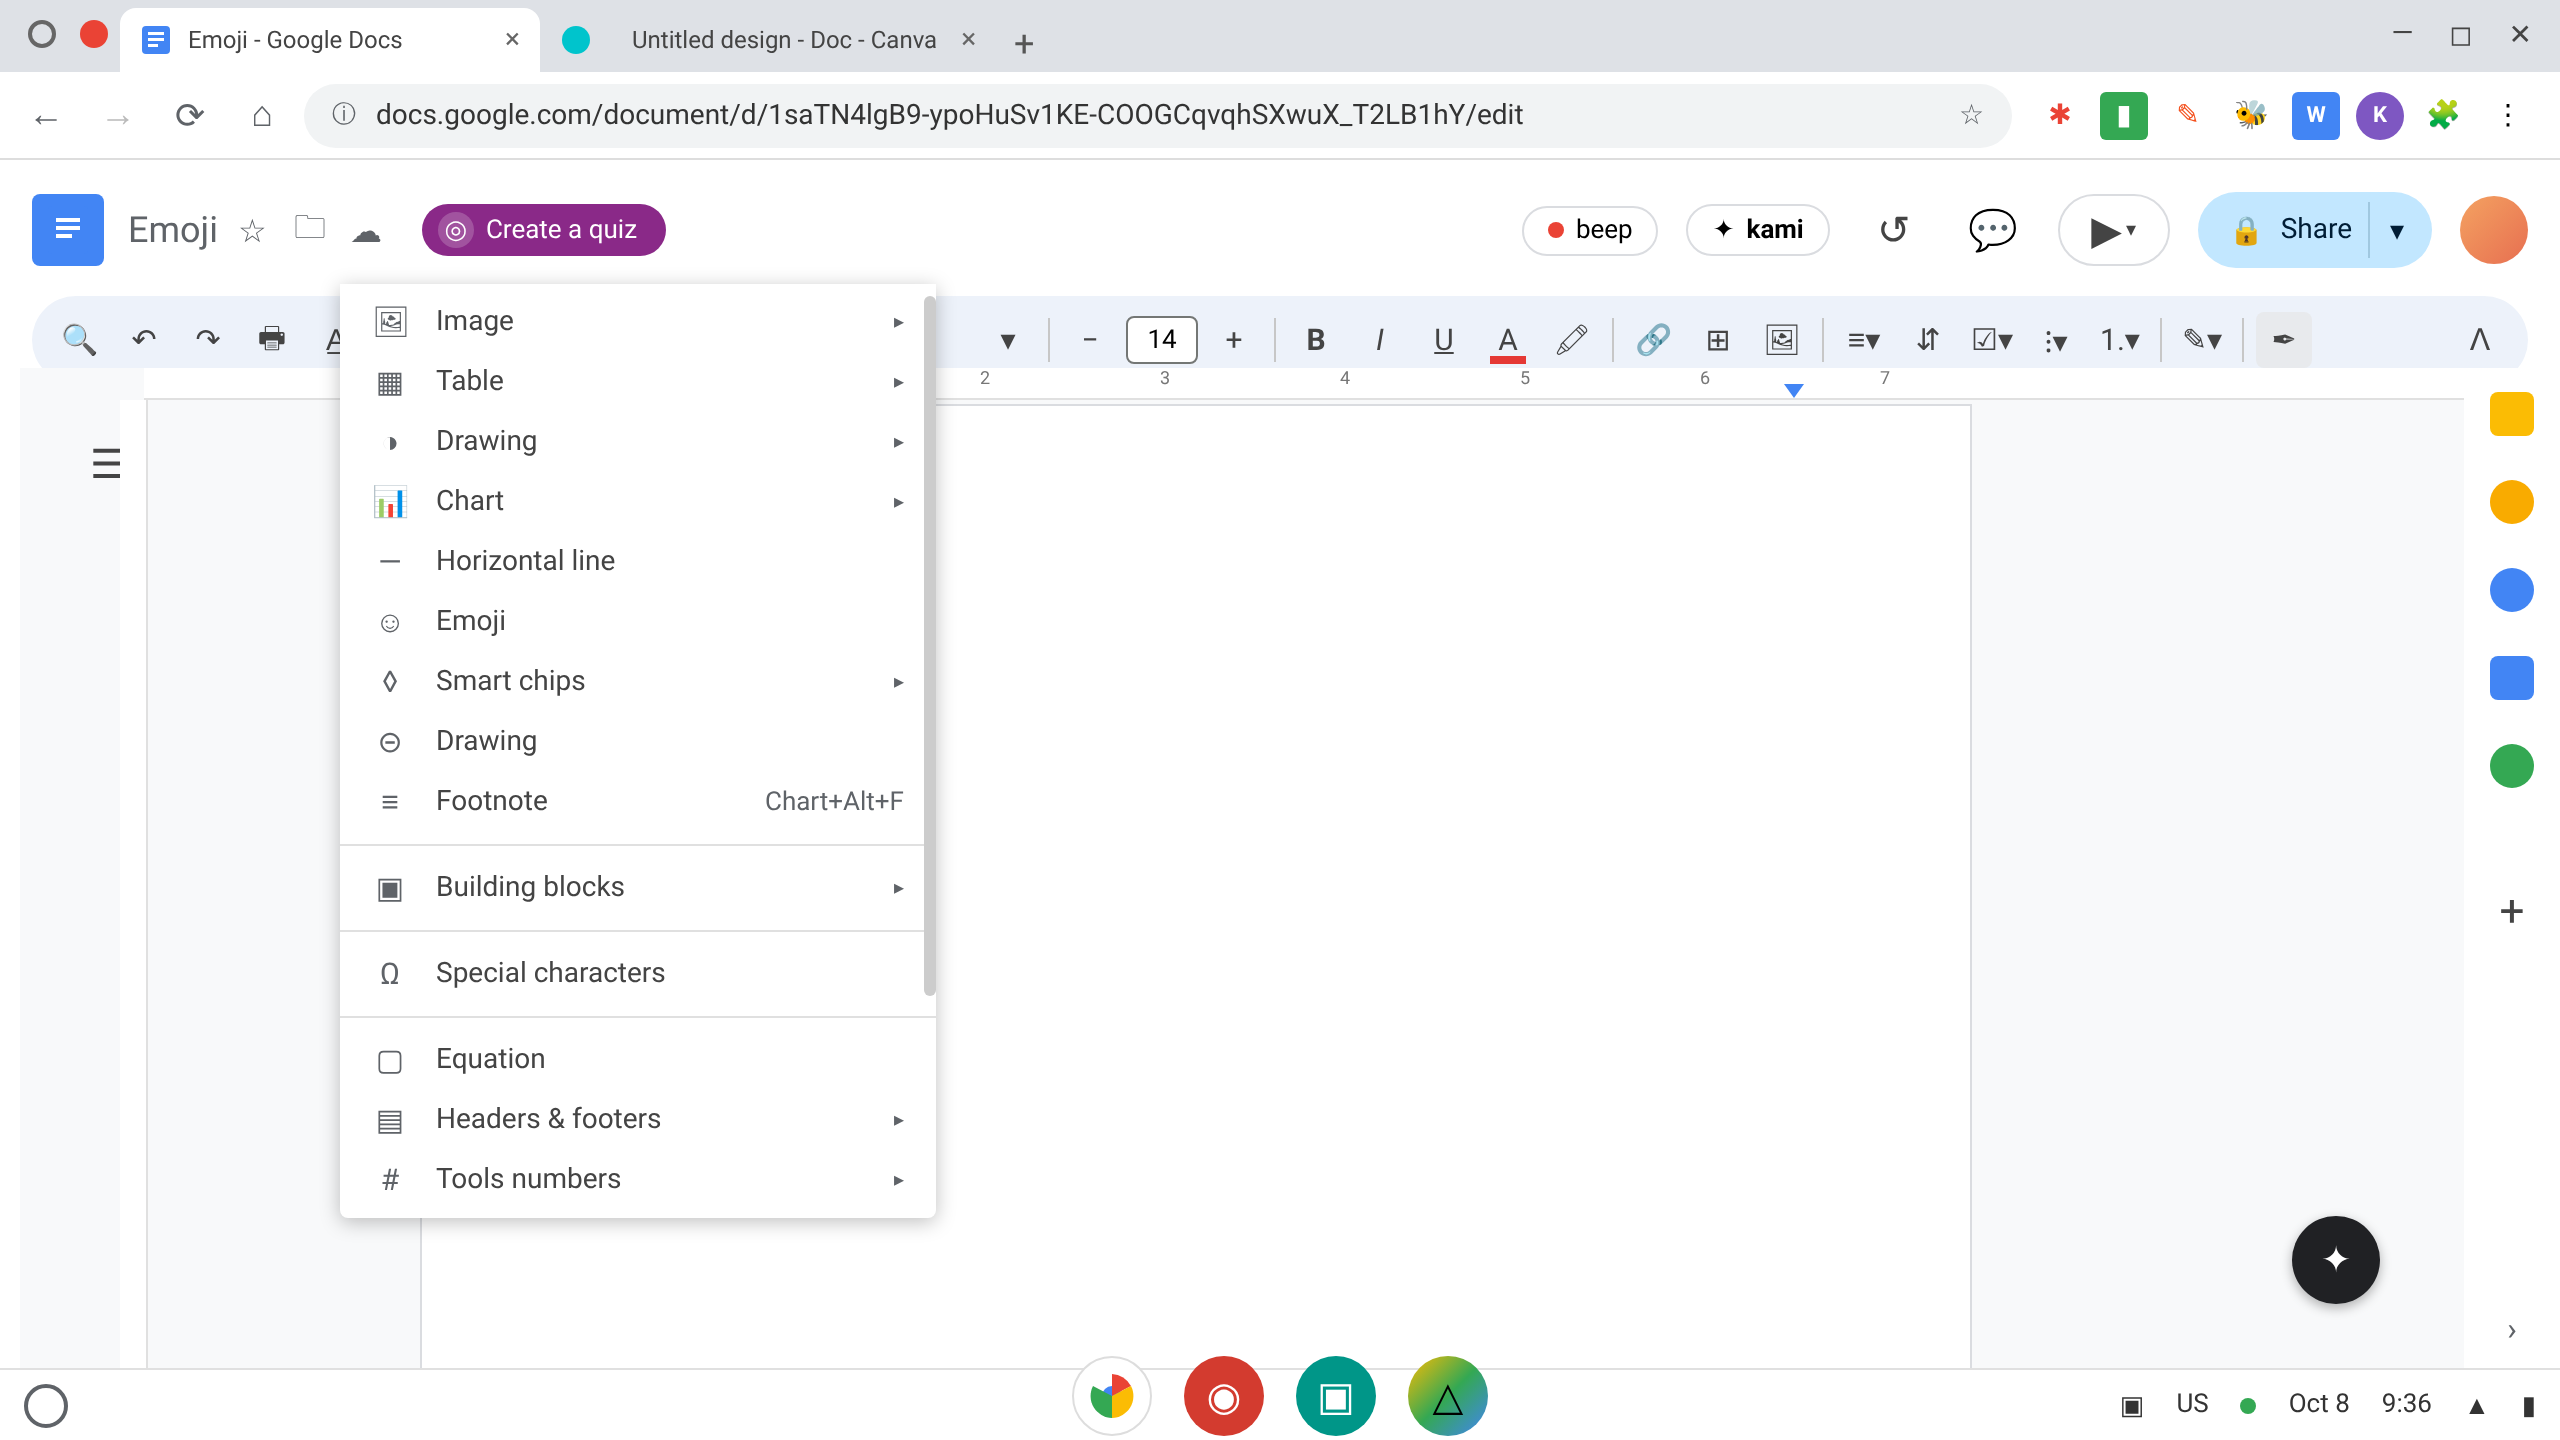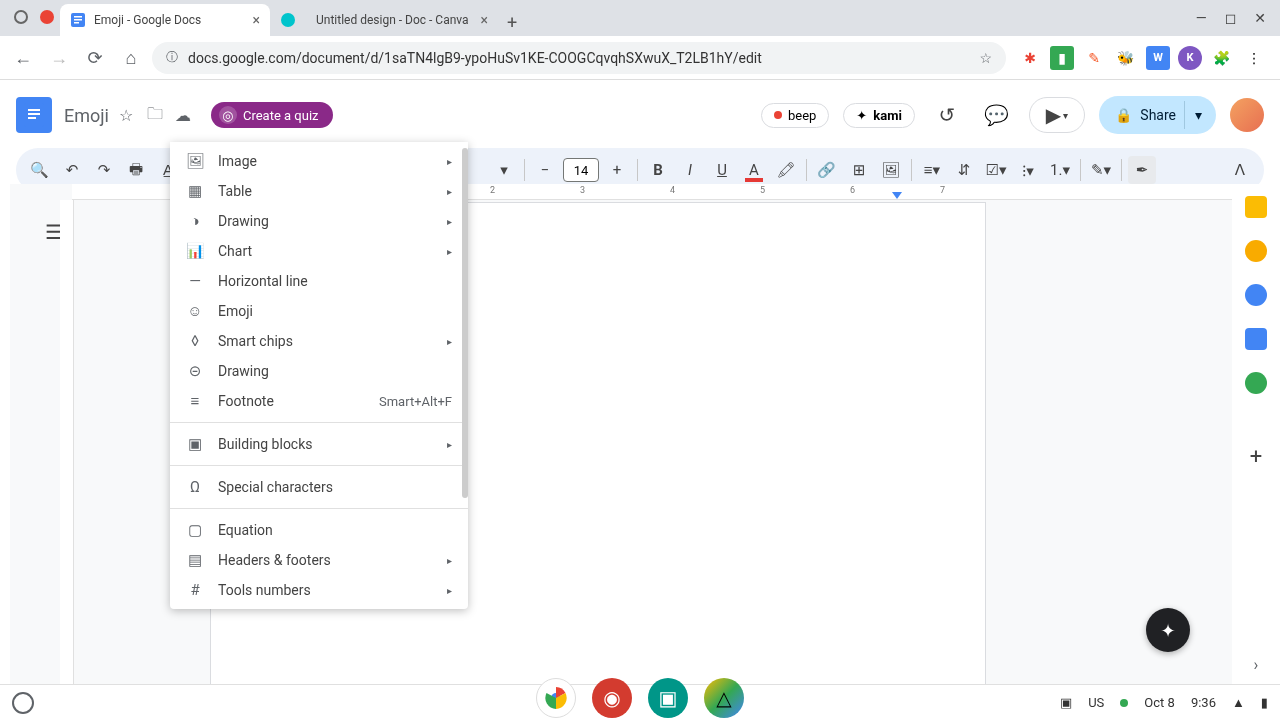--- a/index.html
+++ b/index.html
@@ -285,21 +285,21 @@
       <span>Smart chips</span>
       <span class="dd-arrow">▸</span>
     </div>
   <div class="dd-item">
       <span class="dd-icon">⊝</span>
       <span>Drawing</span>
     </div>
   <div class="dd-item">
       <span class="dd-icon">≡</span>
       <span>Footnote</span>
-      <span class="dd-shortcut">Smart+Alt+F</span>
+      <span class="dd-shortcut">Chart+Alt+F</span>
     </div>
   <div class="dd-divider"></div>
   <div class="dd-item">
       <span class="dd-icon">▣</span>
       <span>Building blocks</span>
       <span class="dd-arrow">▸</span>
     </div>
   <div class="dd-divider"></div>
   <div class="dd-item">
       <span class="dd-icon">Ω</span>

